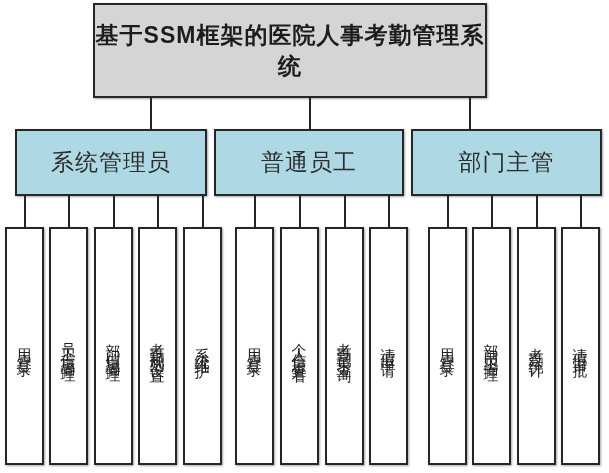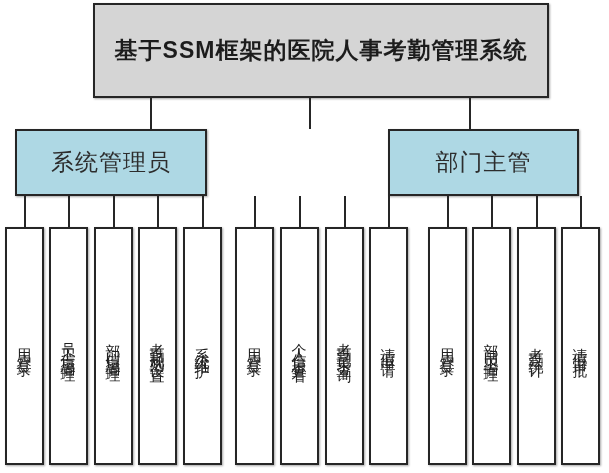--- a/index.html
+++ b/index.html
@@ -20,21 +20,21 @@
     border: 2px solid var(--line, #262626);
     display: flex;
     align-items: center;
     justify-content: center;
     box-shadow: 1px 1px 2px rgba(0,0,0,0.35);
     background: #fff;
   }
 
   .root {
     left: 93px; top: 3px;
-    width: 456px; height: 95px;
+    width: 394px; height: 95px;
     background: var(--root-fill, #d5d5d5);
     font-size: 23px;
     font-weight: 600;
     letter-spacing: 1px;
     text-align: center;
   }
 
   .role {
     top: 129px; height: 67px;
     background: var(--role-fill, #aed8e4);
@@ -76,21 +76,24 @@
     <span>基于SSM框架的医院人事考勤管理系统</span>
   </div>
 
   <div class="vline upper" style="left:150px"></div>
   <div class="vline upper" style="left:309px"></div>
   <div class="vline upper" style="left:469px"></div>
 
   <div class="node role" style="left:15px;width:192px">
     <span>系统管理员</span>
   </div>
-  <div class="node role" style="left:388px;width:191px">
+  <div class="node role" style="left:214px;width:190px">
+    <span>普通员工</span>
+  </div>
+  <div class="node role" style="left:411px;width:191px">
     <span>部门主管</span>
   </div>
 
   <div class="vline lower" style="left:23.5px"></div>
   <div class="vline lower" style="left:67.5px"></div>
   <div class="vline lower" style="left:112.5px"></div>
   <div class="vline lower" style="left:156.5px"></div>
   <div class="vline lower" style="left:201.5px"></div>
   <div class="vline lower" style="left:253.5px"></div>
   <div class="vline lower" style="left:298.5px"></div>

